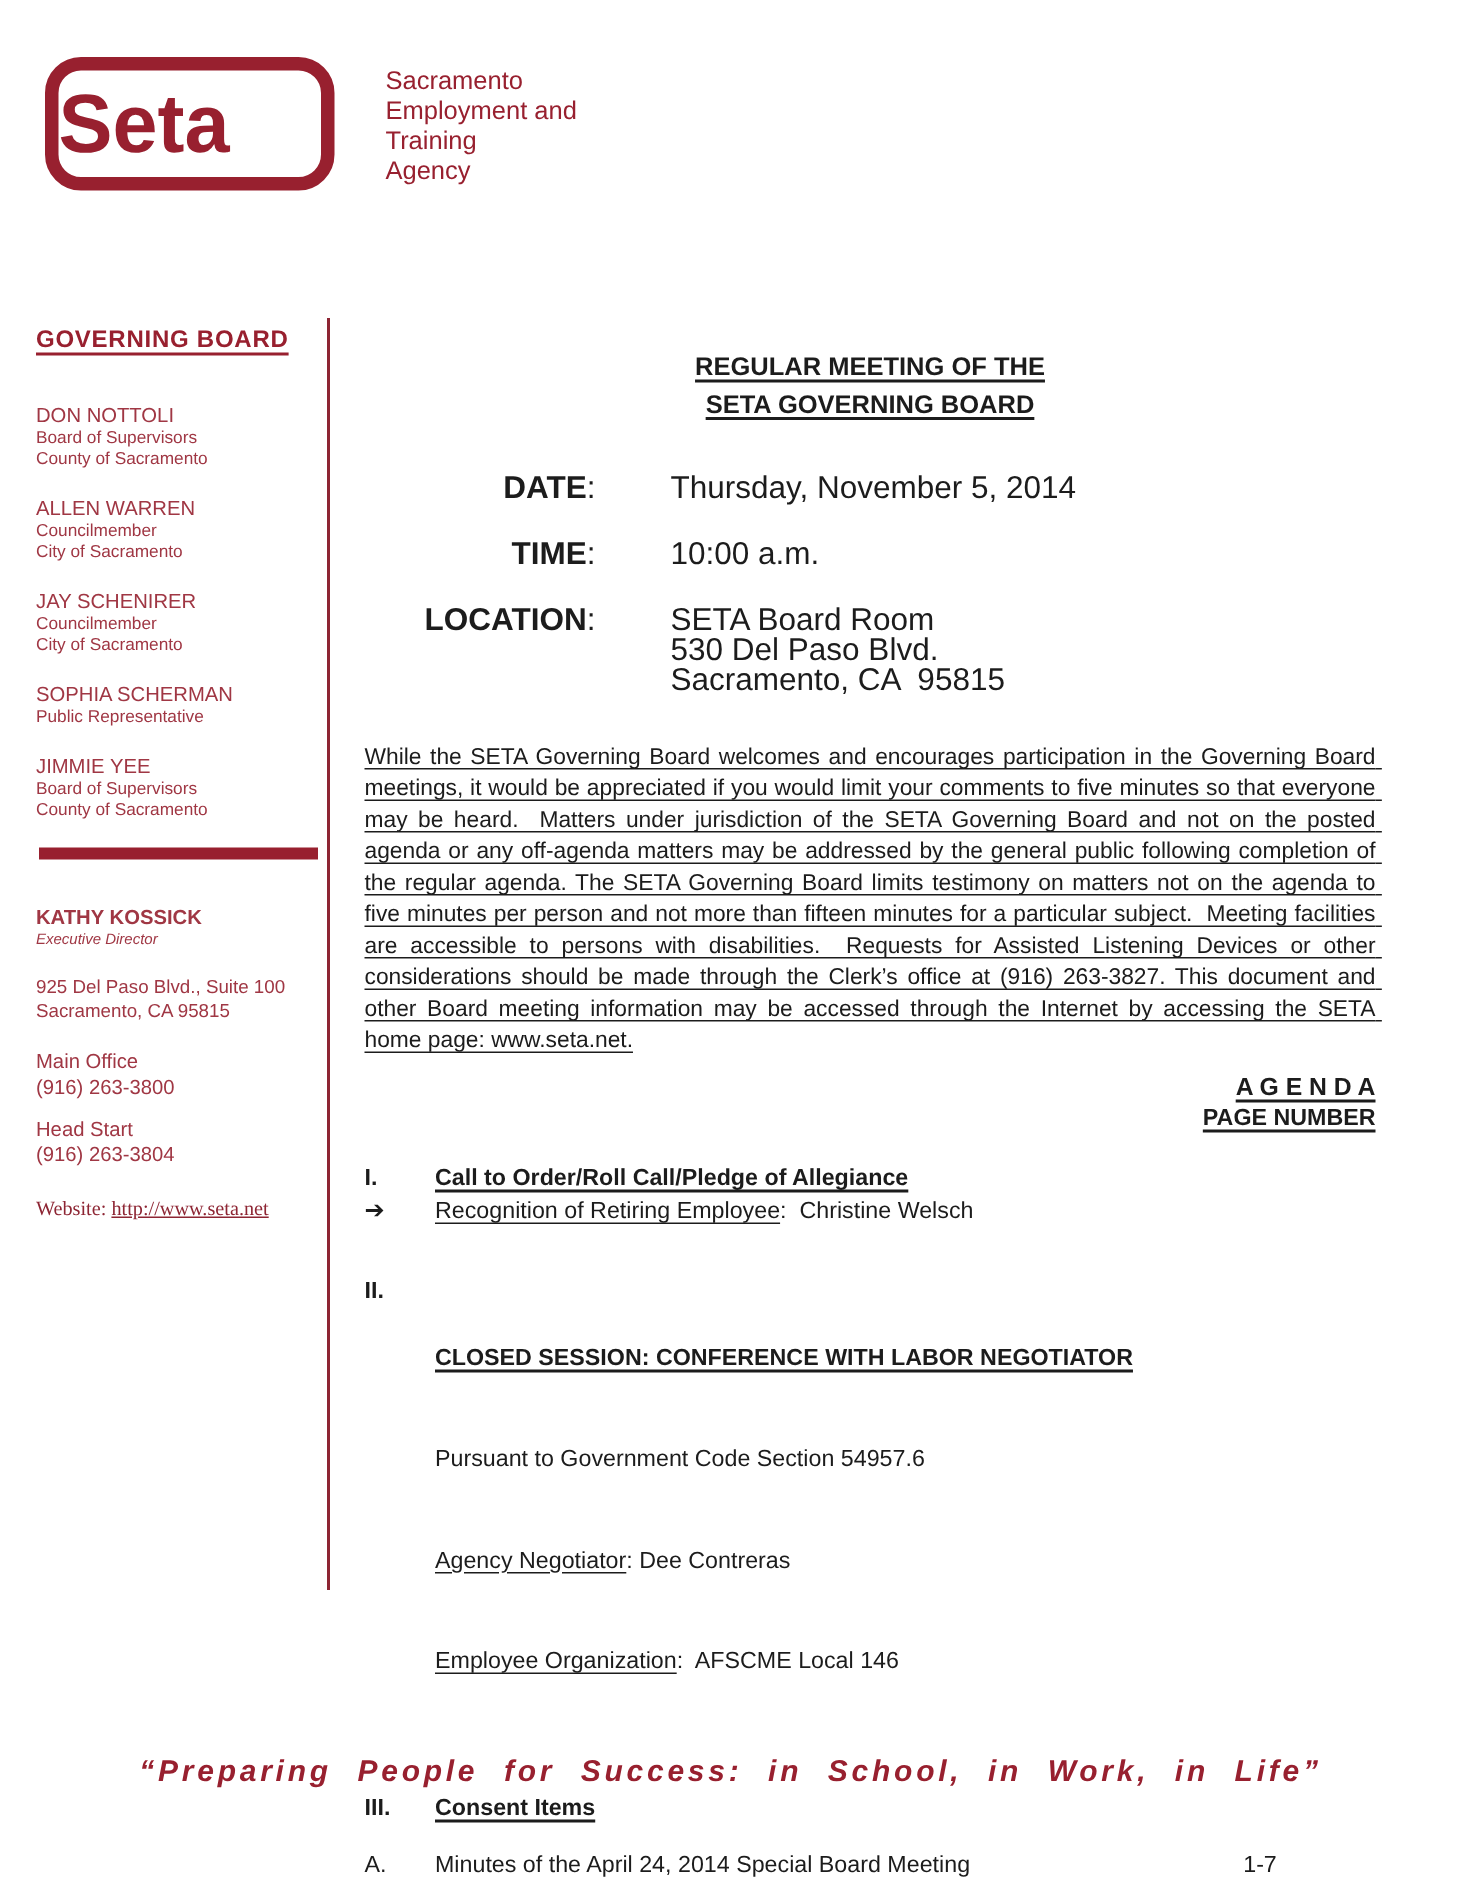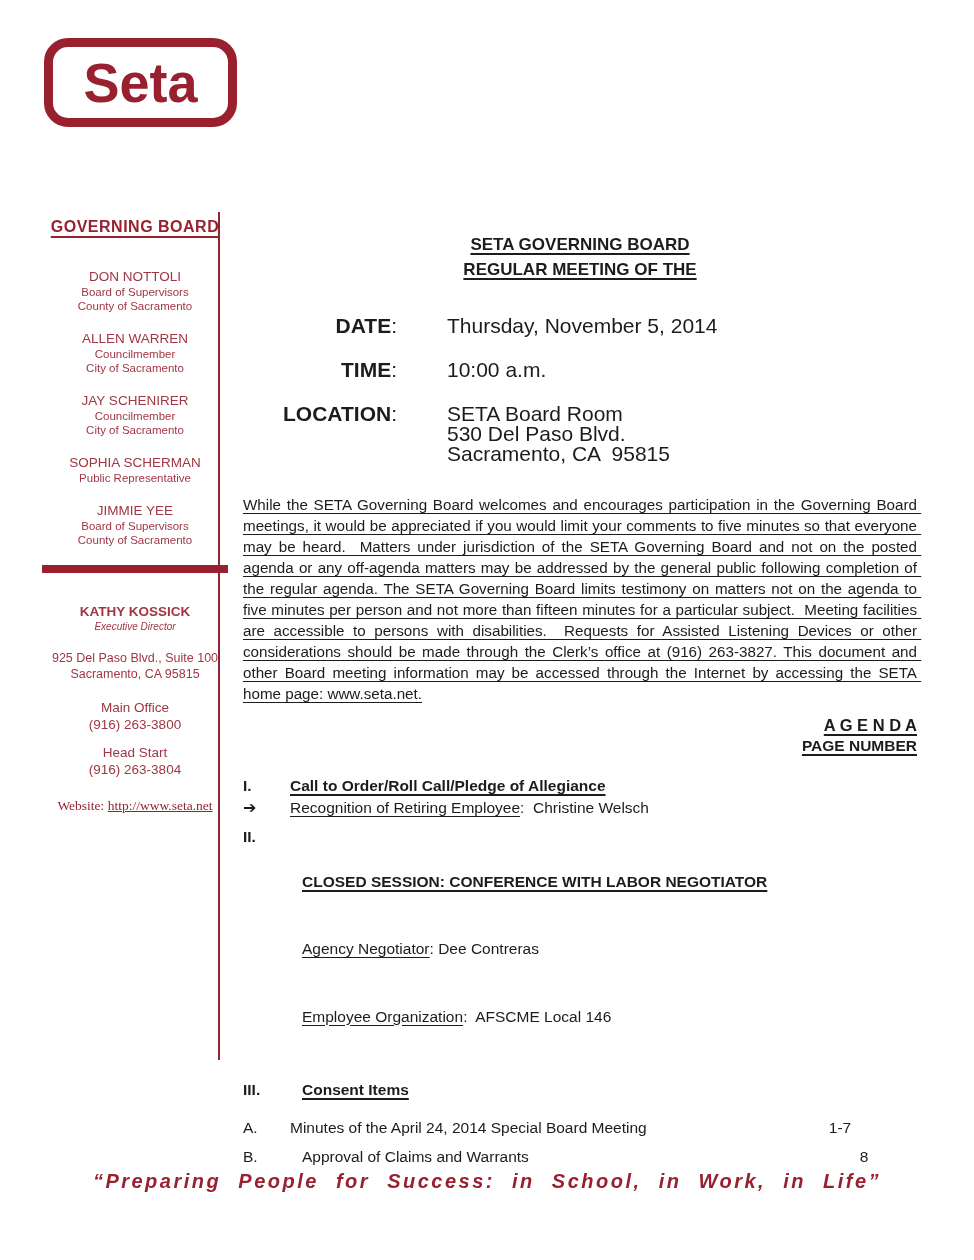--- a/index.html
+++ b/index.html
@@ -6,30 +6,30 @@
     --maroon:#98202f;
     --sred:#a03744;
     --rule:#8d2533;
     --ink:#1c1c1c;
   }
   html,body{margin:0;padding:0;background:#fff;}
   .page{position:relative;width:974px;height:1260px;background:#ffffff;overflow:hidden;
         font-family:"Liberation Sans","DejaVu Sans",sans-serif;color:var(--ink);}
 
   
-  .logo-box{position:absolute;left:44px;top:38px;width:175px;height:71px;
+  .logo-box{position:absolute;left:30px;top:38px;width:175px;height:71px;
             border:9px solid var(--maroon);border-radius:24px;
-            display:flex;align-items:center;justify-content:center;background:#fff;}
+            display:flex;align-items:center;justify-content:flex-start;background:#fff;}
   .logo-mark{font-size:54px;font-weight:bold;color:var(--maroon);letter-spacing:0px;
              transform:scaleY(1.02);line-height:1;}
   .logo-org{position:absolute;left:257px;top:44px;font-size:17px;line-height:20px;
             color:var(--maroon);white-space:pre-wrap;}
 
   
-  .sidebar{position:absolute;left:40px;top:218px;width:190px;text-align:center;color:var(--sred);}
+  .sidebar{position:absolute;left:24px;top:218px;width:190px;color:var(--sred);}
   .sb-heading{font-size:16px;font-weight:bold;color:var(--maroon);letter-spacing:.5px;
               text-decoration:underline;text-decoration-thickness:2px;text-underline-offset:4px;
               margin-bottom:32px;}
   .member{margin-bottom:17px;}
   .member-name{font-size:13.5px;font-weight:normal;line-height:17px;}
   .member-info{font-size:11.5px;line-height:14px;white-space:pre-wrap;}
   .sb-bar{height:8px;background:var(--maroon);margin:18px 2px 30px 2px;}
   .director-name{font-size:13.5px;font-weight:bold;line-height:17px;}
   .director-title{font-size:10px;line-height:14px;margin-bottom:16px;font-style:italic;}
   .sb-address{font-size:12.5px;line-height:16px;white-space:pre-wrap;margin-bottom:18px;}
@@ -58,37 +58,41 @@
 
   .agenda-heading{margin-top:12px;text-align:right;font-size:16.5px;font-weight:bold;}
   .page-number{margin-top:2px;text-align:right;font-size:15.5px;font-weight:bold;}
 
   .agenda-row{display:grid;grid-template-columns:47px 500px 100px;
               font-size:15.5px;line-height:22px;}
   .agenda-row .num{font-weight:bold;}
   .agenda-row .num.plain{font-weight:normal;}
   .agenda-row .pages{text-align:center;}
   .mt20{margin-top:20px;}
-  .mt22{margin-top:6px;gap:12px;}
+  .mt22{margin-top:30px;}
   .mt16{margin-top:16px;}
   .lines{white-space:pre-wrap;line-height:22.5px;}
   .arrow{font-size:16px;}
 
   .footer{position:absolute;left:0;right:0;top:1170px;text-align:center;
           color:var(--maroon);font-weight:bold;font-style:italic;font-size:20px;
           letter-spacing:2.5px;word-spacing:9px;}
 </style>
 </head>
 <body>
 
 <div class="page">
 
   <div class="logo-box">
     <span class="logo-mark">Seta</span>
   </div>
+  <div class="logo-org">Sacramento
+Employment and
+Training
+Agency</div>
 
   <div class="sidebar">
     <div class="sb-heading">GOVERNING BOARD</div>
 
     <div class="member">
       <div class="member-name">DON NOTTOLI</div>
       <div class="member-info">Board of Supervisors
 County of Sacramento</div>
     </div>
     <div class="member">
@@ -129,22 +133,22 @@
     </div>
 
     <div class="sb-website"><span>Website: </span><a href="#">http://www.seta.net</a></div>
   </div>
 
   <div class="vrule"></div>
 
   <div class="main">
 
     <div class="title">
+      <div><span class="u2">REGULAR MEETING OF THE</span></div>
       <div><span class="u2">SETA GOVERNING BOARD</span></div>
-      <div><span class="u2">REGULAR MEETING OF THE</span></div>
     </div>
 
     <div class="meta">
       <div class="meta-row">
         <div class="meta-label"><span class="b">DATE</span><span>:</span></div>
         <div class="meta-value">Thursday, November 5, 2014</div>
       </div>
       <div class="meta-row">
         <div class="meta-label"><span class="b">TIME</span><span>:</span></div>
         <div class="meta-value">10:00 a.m.</div>
@@ -171,20 +175,21 @@
     <div class="agenda-row">
       <span class="num arrow">➔</span>
       <span class="lines"><span class="u">Recognition of Retiring Employee</span><span>:  Christine Welsch</span></span>
       <span class="pages"></span>
     </div>
 
     <div class="agenda-row mt22">
       <span class="num">II.</span>
       <span class="lines">
         <div><span class="b u2">CLOSED SESSION: CONFERENCE WITH LABOR NEGOTIATOR</span></div>
+        <div>Pursuant to Government Code Section 54957.6</div>
         <div><span class="u">Agency Negotiator</span><span class="lines">: Dee Contreras</span></div>
         <div><span class="u">Employee Organization</span><span class="lines">:  AFSCME Local 146</span></div>
       </span>
       <span class="pages"></span>
     </div>
 
     <div class="agenda-row mt22">
       <span class="num">III.</span>
       <span><span class="b u2">Consent Items</span></span>
       <span class="pages"></span>

